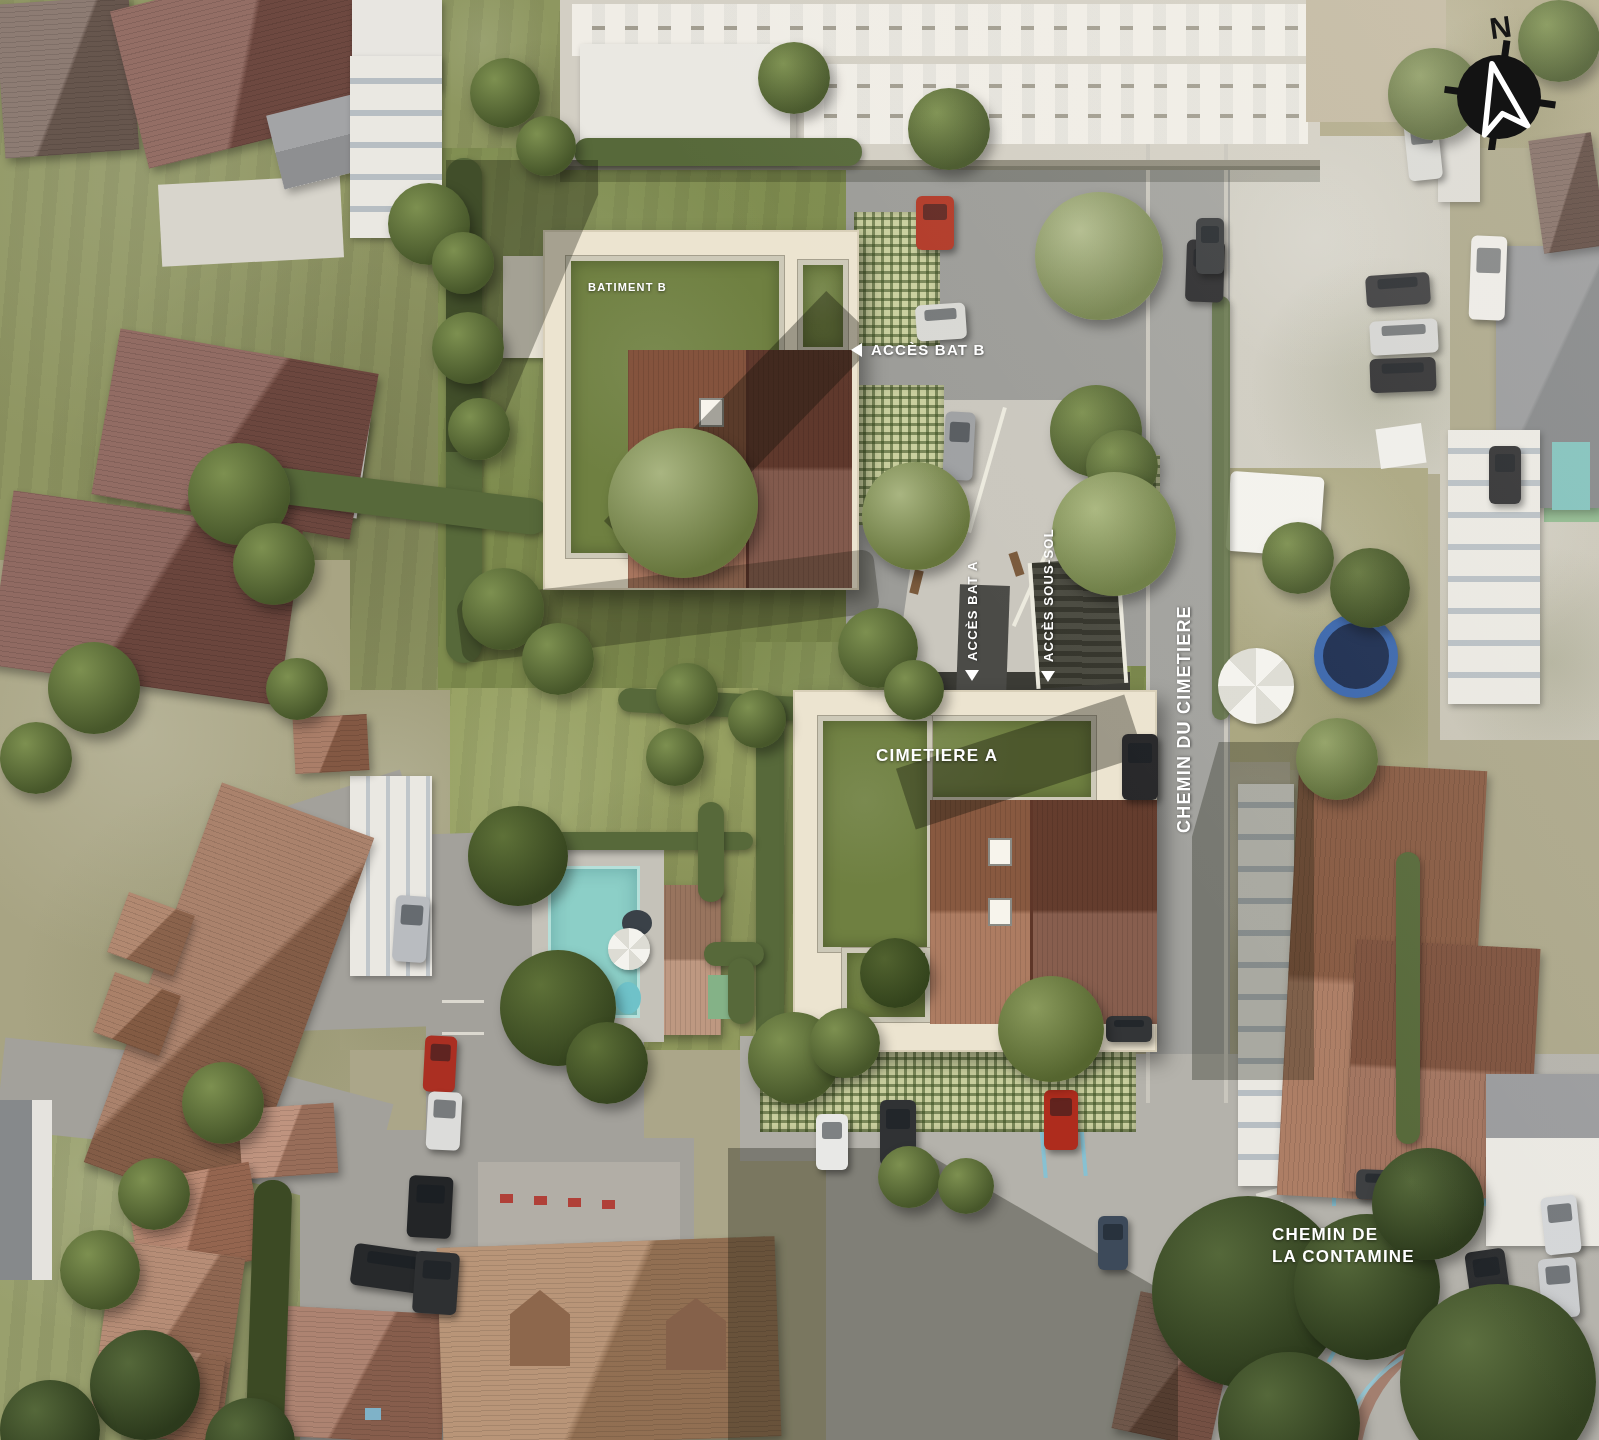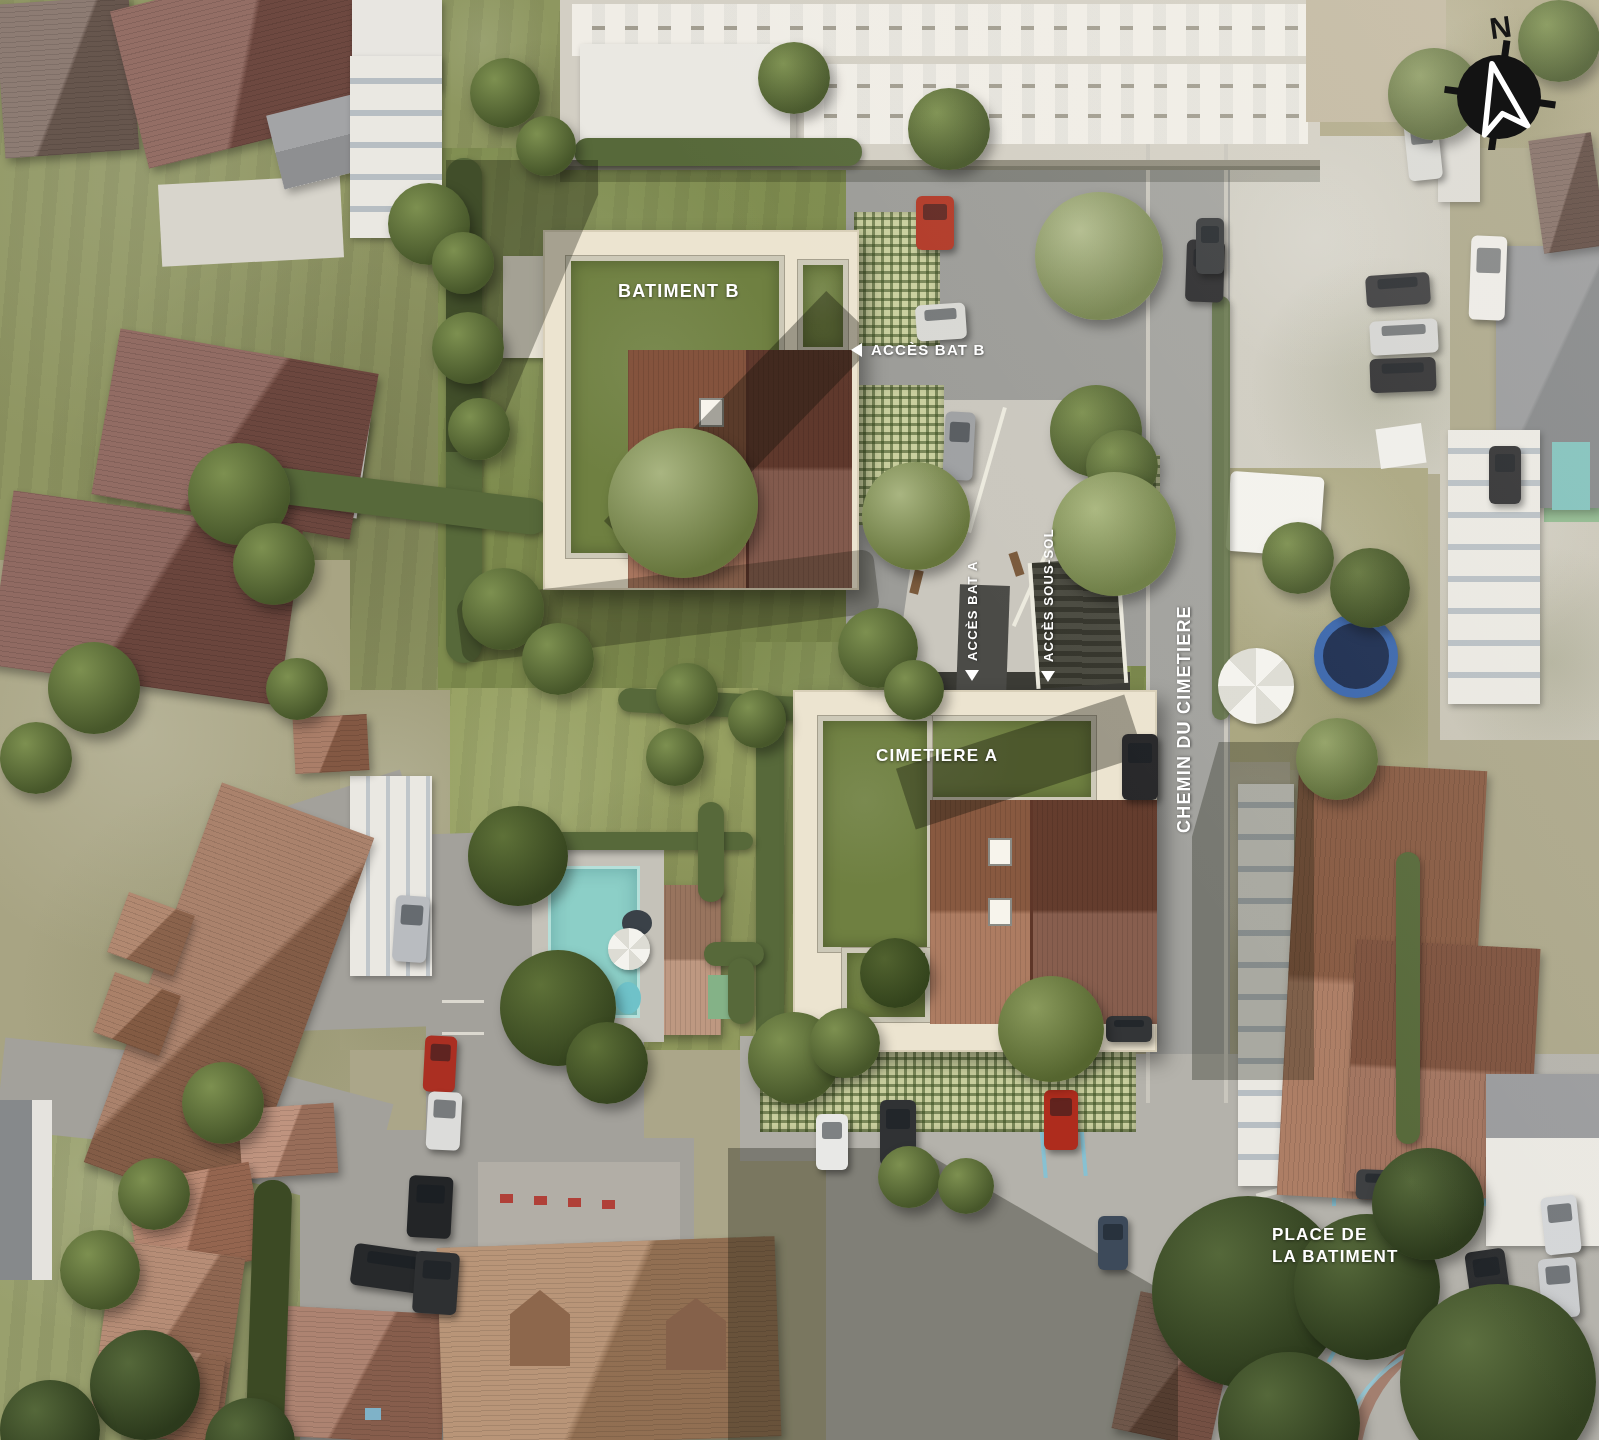--- a/index.html
+++ b/index.html
@@ -344,38 +344,38 @@
       <div class="tree" style="left: 1330px; top: 548px; width: 80px; height: 80px; background: radial-gradient(circle at 35% 30%, rgb(100, 118, 62), rgb(57, 73, 31) 72%);"></div>
       <div class="tree" style="left: 860px; top: 938px; width: 70px; height: 70px; background: radial-gradient(circle at 35% 30%, rgb(81, 98, 47), rgb(51, 67, 28) 72%);"></div>
       <div class="tree" style="left: 878px; top: 1146px; width: 62px; height: 62px; background: radial-gradient(circle at 35% 30%, rgb(125, 144, 80), rgb(71, 87, 42) 72%);"></div>
       <div class="tree" style="left: 938px; top: 1158px; width: 56px; height: 56px; background: radial-gradient(circle at 35% 30%, rgb(125, 144, 80), rgb(71, 87, 42) 72%);"></div>
       <div class="tree" style="left: 470px; top: 58px; width: 70px; height: 70px; background: radial-gradient(circle at 35% 30%, rgb(125, 144, 80), rgb(71, 87, 42) 72%);"></div>
       <div class="tree" style="left: 516px; top: 116px; width: 60px; height: 60px; background: radial-gradient(circle at 35% 30%, rgb(125, 144, 80), rgb(71, 87, 42) 72%);"></div>
     </div>
 
   <div class="haze" style="left:0;top:0;width:100%;height:100%"></div>
 
-  <div class="lbl" style="left:618px;top:281px;font-size:18px">BATIMENT B</div>
+  <div class="lbl" style="left:588px;top:281px;font-size:11px">BATIMENT B</div>
   <div class="lbl" style="left:876px;top:746px;font-size:17px">CIMETIERE A</div>
   <div class="lbl row" style="left:851px;top:341px;font-size:15px">
     <span class="tri"></span>
     <span>ACCÈS BAT B</span>
   </div>
   <div class="lbl row vert" style="left:917px;top:616px;width:110px;height:20px;font-size:13px">
     <span class="tri"></span>
     <span>ACCÈS BAT A</span>
   </div>
   <div class="lbl row vert" style="left:973px;top:597px;width:150px;height:20px;font-size:13px">
     <span class="tri"></span>
     <span>ACCÈS SOUS-SOL</span>
   </div>
   <div class="lbl vert" style="left:1076px;top:711px;width:220px;height:24px;font-size:18px;text-align:center">CHEMIN DU CIMETIERE</div>
   <div class="lbl" style="left:1272px;top:1224px;font-size:17px;line-height:22px">
-    <span style="display:block">PLACE DE</span>
-    <span style="display:block">LA BATIMENT</span>
+    <span style="display:block">CHEMIN DE</span>
+    <span style="display:block">LA CONTAMINE</span>
   </div>
 
   <svg width="112" height="150" viewBox="0 0 112 150" style="position:absolute;left:1444px;top:0;z-index:40">
     <text x="46" y="38" font-size="30" font-weight="bold" fill="#161616" transform="rotate(-8 55 30)">N</text>
     <g transform="rotate(8 55 97)" stroke="#131313" stroke-width="7">
       <line x1="55" y1="40" x2="55" y2="56"></line>
       <line x1="96" y1="97" x2="112" y2="97"></line>
       <line x1="55" y1="138" x2="55" y2="152"></line>
       <line x1="0" y1="97" x2="14" y2="97"></line>
     </g>

